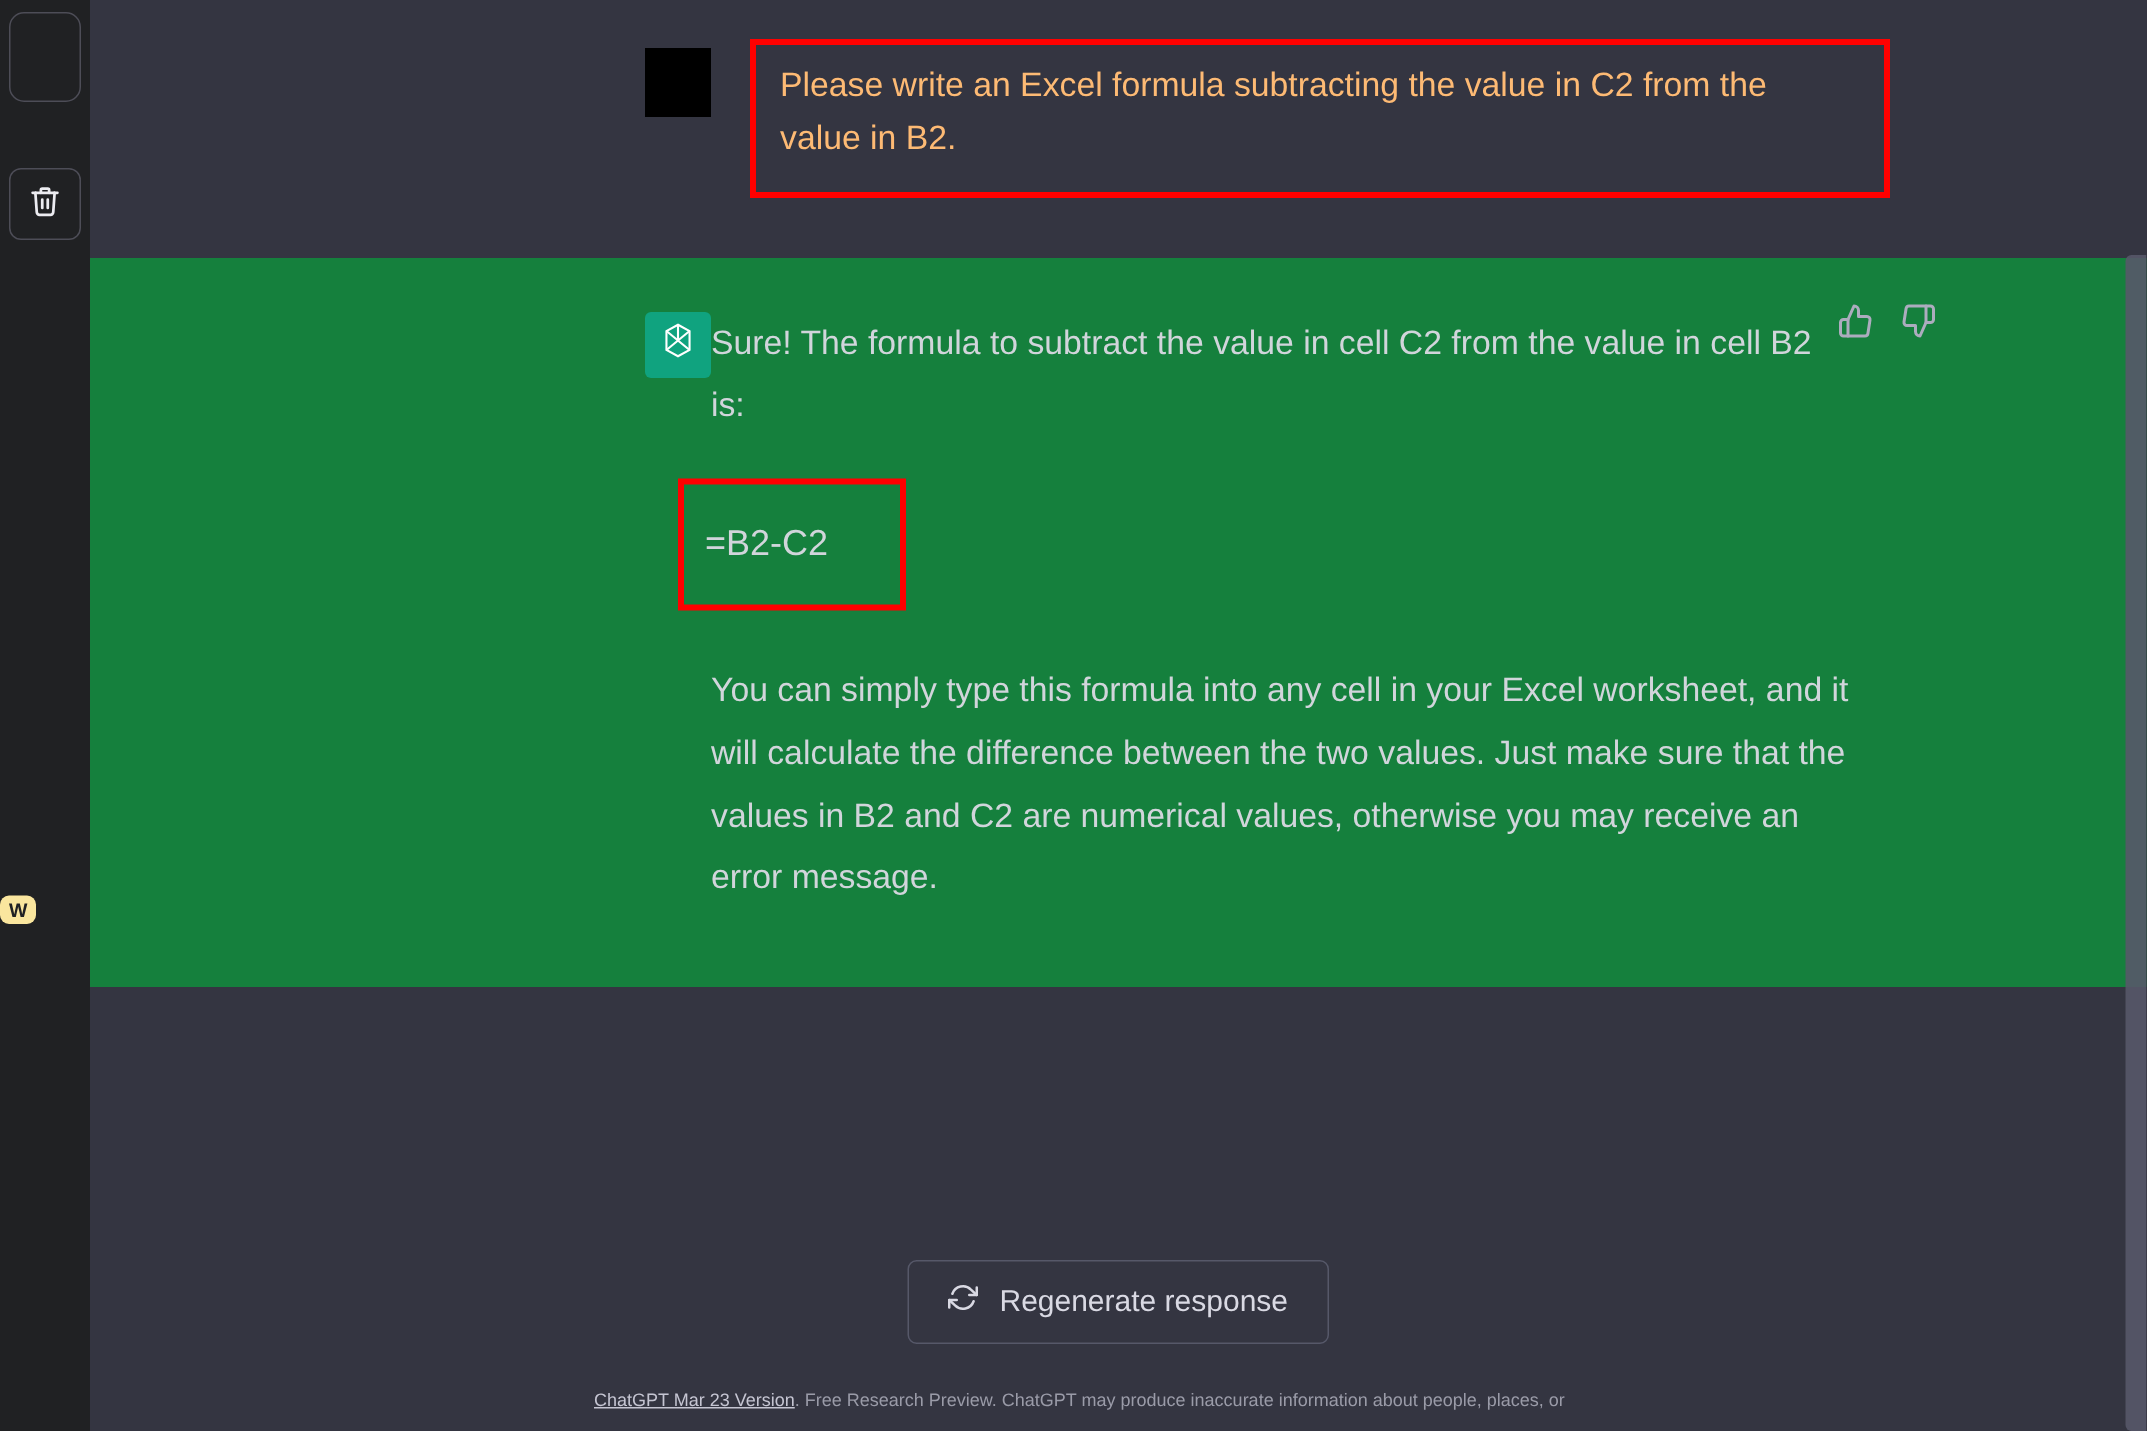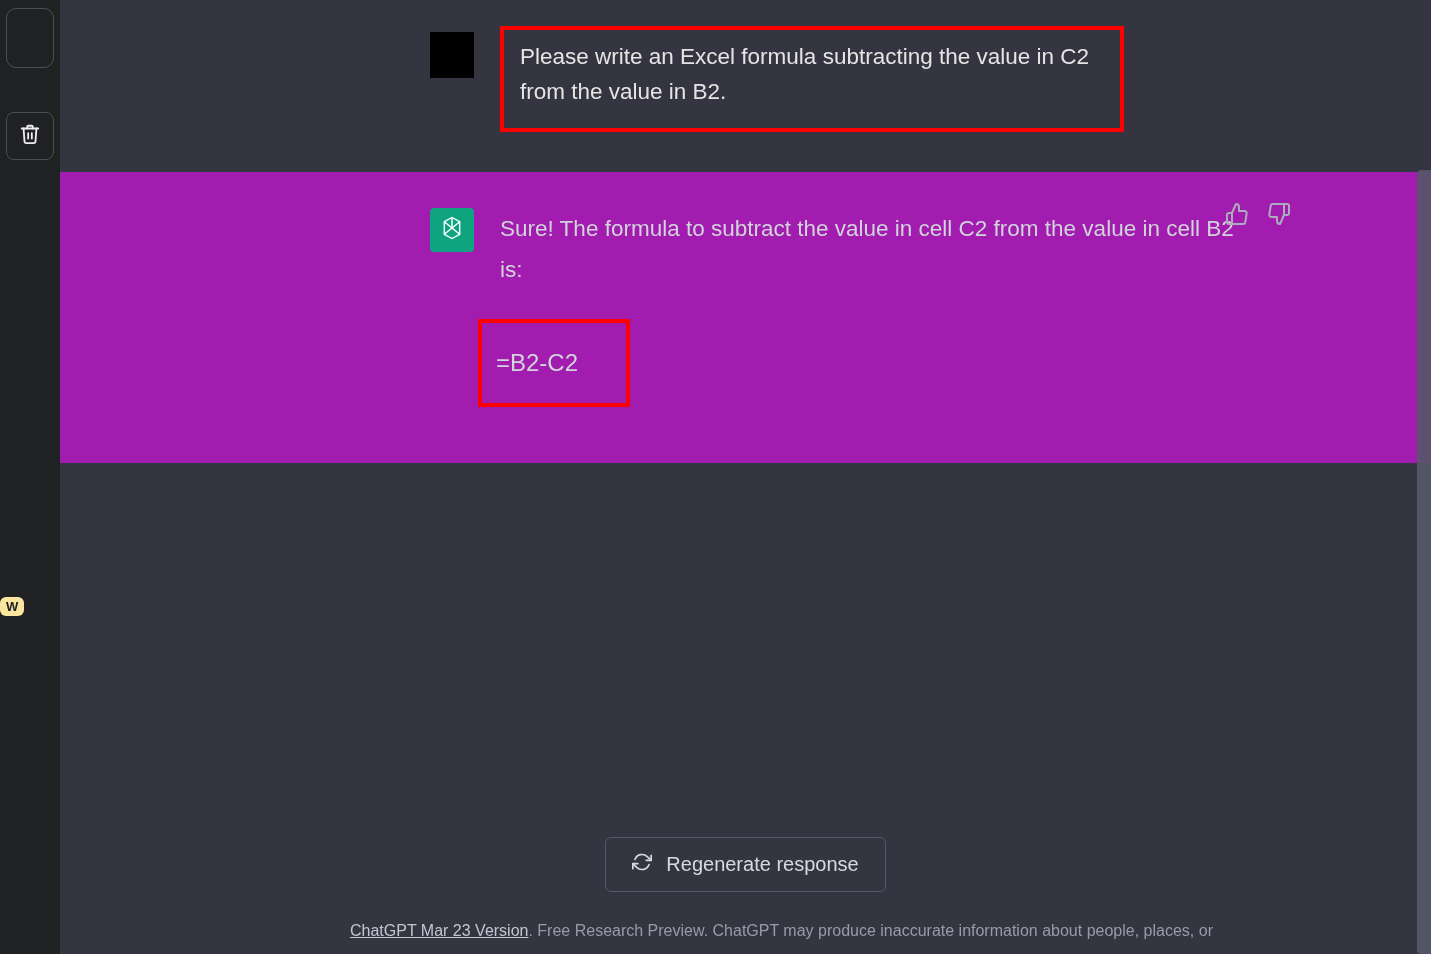--- a/index.html
+++ b/index.html
@@ -70,31 +70,30 @@
   .avatar {
     width: 44px; height: 46px;
     flex-shrink: 0;
     background: #000;
   }
   .user-text-wrap {
     border: 4px solid #ff0000;
     padding: 10px 24px 18px 16px;
     font-size: 22.5px;
     line-height: 1.55;
-    color: #e5e5e5;
+    color: #fdba74;
     margin-top: -6px;
-    width: 624px;
+    width: 760px;
   }
 
   
   .row-assistant {
-    background: #a21caf;
+    background: #15803d;
     padding: 36px 120px 24px 370px;
     display: flex;
-    gap: 26px;
     position: relative;
   }
   .avatar-assistant {
     width: 44px; height: 44px;
     border-radius: 4px;
     background: #10a37f;
     display:flex; align-items:center; justify-content:center;
     flex-shrink:0;
   }
   .assistant-body {
@@ -166,25 +165,26 @@
   .input-wrap input::placeholder { color: #8e8ea0; }
   .send-icon {
     position: absolute;
     right: 18px;
     top: 50%;
     transform: translateY(-50%);
     color: #8e8ea0;
     cursor: pointer;
   }
   .disclaimer {
-    font-size: 16px;
+    font-size: 12px;
     color: #9a9ba8;
     padding: 0 0 14px 290px;
     align-self: flex-start;
     white-space: nowrap;
+    margin-left: 46px;
   }
   .disclaimer .ver { text-decoration: underline; cursor: pointer; color: #c5c5d2; }
 
   
   svg.icon-20 { width: 20px; height: 20px; }
   svg.icon-22 { width: 22px; height: 22px; }
   svg.icon-24 { width: 24px; height: 24px; }
   svg.icon-28 { width: 28px; height: 28px; }
 </style>
 </head>
@@ -228,20 +228,21 @@
             <path d="M20 20 L31 11"></path>
         </svg>
       </span>
     </div>
 
     <div class="assistant-body">
       <p>Sure! The formula to subtract the value in cell C2 from the value in cell B2 is:</p>
       <div class="formula-box">
         <span>=B2-C2</span>
       </div>
+      <p>You can simply type this formula into any cell in your Excel worksheet, and it will calculate the difference between the two values. Just make sure that the values in B2 and C2 are numerical values, otherwise you may receive an error message.</p>
     </div>
 
     <div class="feedback">
       <span>
         <svg class="icon-24" viewBox="0 0 24 24" fill="none" stroke="currentColor" stroke-width="2" stroke-linecap="round" stroke-linejoin="round">
           <path d="M14 9V5a3 3 0 0 0-3-3l-4 9v11h11.28a2 2 0 0 0 2-1.7l1.38-9a2 2 0 0 0-2-2.3H14z"></path>
           <path d="M7 22H4a2 2 0 0 1-2-2v-7a2 2 0 0 1 2-2h3"></path>
         </svg>
       </span>
       <span>

